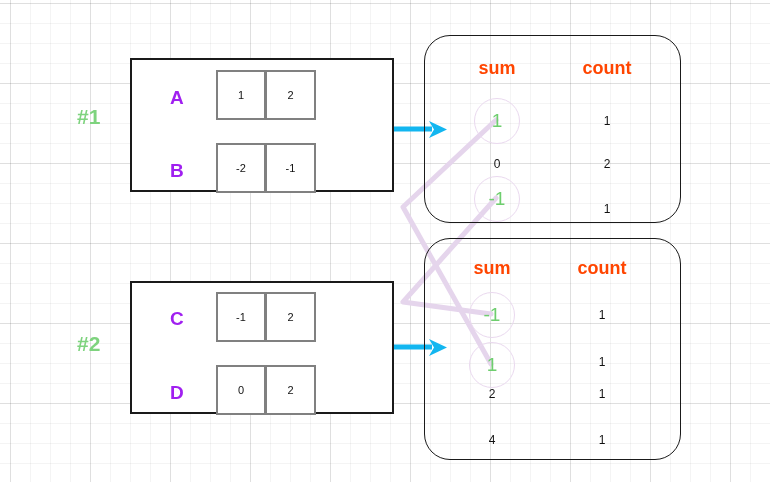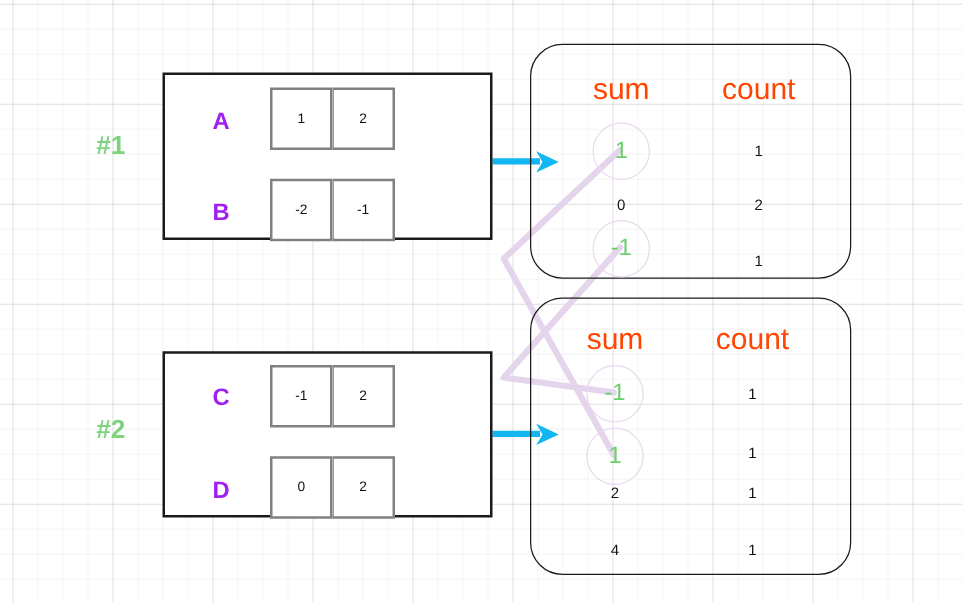--- a/index.html
+++ b/index.html
@@ -80,23 +80,23 @@
   
   .agg-box {
     position: absolute;
     border: 1.6px solid #1a1a1a;
     border-radius: 26px;
     background: transparent;
     box-sizing: border-box;
   }
   .agg-header {
     position: absolute;
-    font-size: 24px;
+    font-size: 18px;
     color: #ff4500;
-    font-weight: normal;
+    font-weight: bold;
     text-align: right;
     transform: translateX(-50%);
   }
   .agg-cell {
     position: absolute;
     font-size: 12px;
     color: #111111;
     text-align: center;
     transform: translate(-50%, -50%);
     white-space: nowrap;

